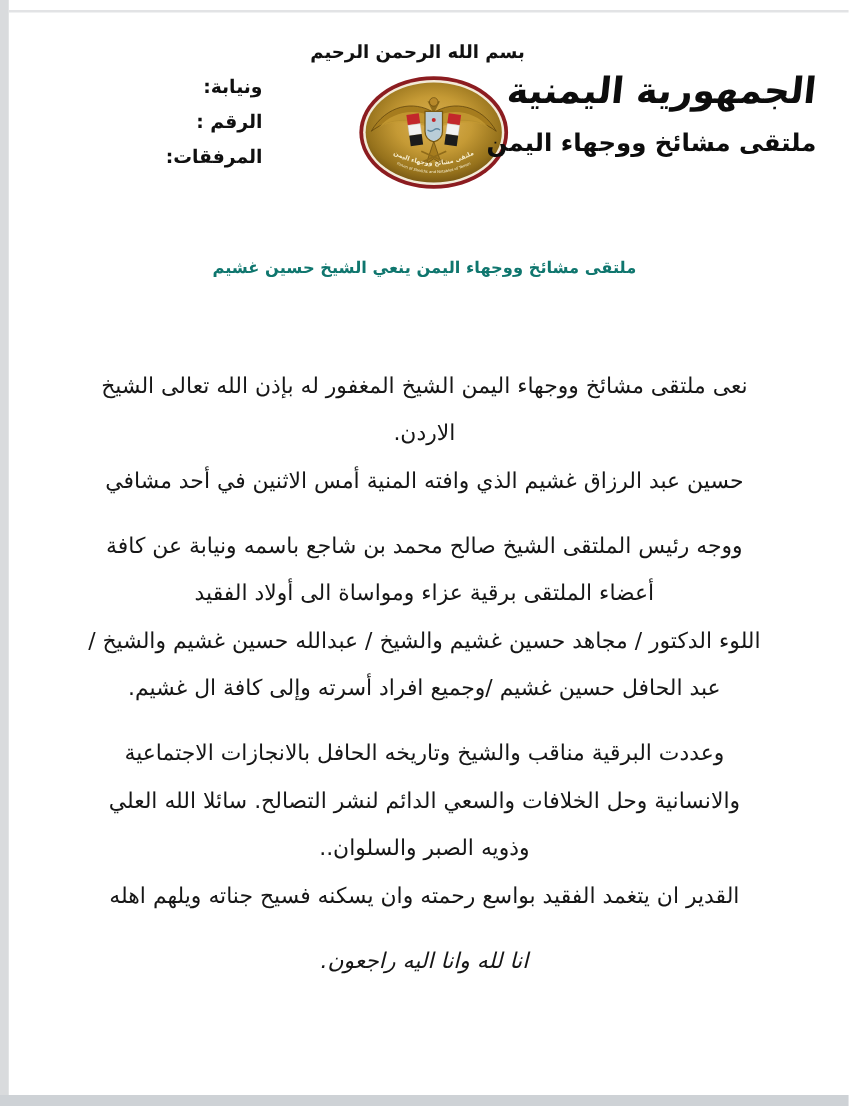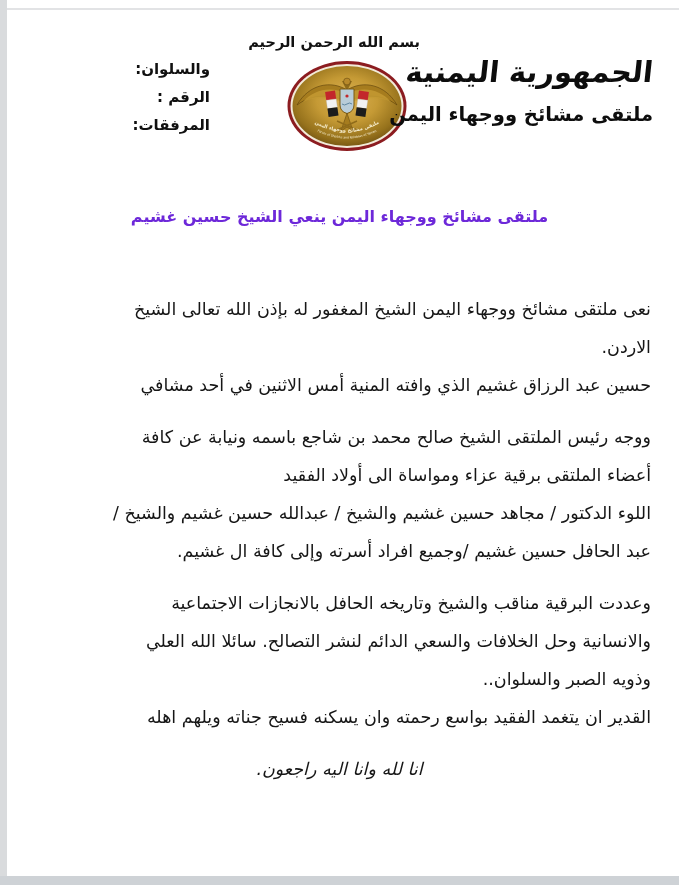--- a/index.html
+++ b/index.html
@@ -49,29 +49,29 @@
   .org-subtitle {
     font-size:19.5px; font-weight:bold;
     margin-top:6px; line-height:30px;
     white-space:nowrap;
   }
 
   
   .doc-title {
     position:absolute; top:207px; left:20px; right:20px;
     direction:rtl; text-align:center;
-    font-size:16px; font-weight:bold; color:#6d28d9;
+    font-size:13px; font-weight:bold; color:#0f766e;
   }
   .doc-body {
     position:absolute; top:290px; left:28px; right:28px;
     direction:rtl; text-align:center;
     font-size:17.5px; line-height:38px; color:#161616;
   }
   .paragraph { margin:0 0 14px 0; }
-  .paragraph .line { white-space:nowrap;text-align:right; }
+  .paragraph .line { white-space:nowrap; }
   .closing { margin-top:12px;font-style:italic; }
 </style>
 </head>
 <body>
 
 <div class="page"></div>
 <div class="edge-left"></div>
 <div class="edge-top"></div>
 
 <div class="bismillah">بسم الله الرحمن الرحيم</div>
@@ -122,21 +122,21 @@
 
   <text font-size="5" font-weight="bold" fill="#f7eecf">
     <textPath href="#arcTop" startOffset="50%" text-anchor="middle">ملتقى مشائخ ووجهاء اليمن</textPath>
   </text>
   <text font-size="3" fill="#f7eecf">
     <textPath href="#arcBottom" startOffset="50%" text-anchor="middle">Forum of Sheikhs and Notables of Yemen</textPath>
   </text>
 </svg>
 
 <div class="ref-fields">
-  <div class="field-row">والسلوان:</div>
+  <div class="field-row">ونيابة:</div>
   <div class="field-row">الرقم :</div>
   <div class="field-row">المرفقات:</div>
 </div>
 
 <div class="org-block">
   <div class="org-calligraphy">الجمهورية اليمنية</div>
   <div class="org-subtitle">ملتقى مشائخ ووجهاء اليمن</div>
 </div>
 
 <div class="doc-title">ملتقى مشائخ ووجهاء اليمن ينعي الشيخ حسين غشيم</div>

